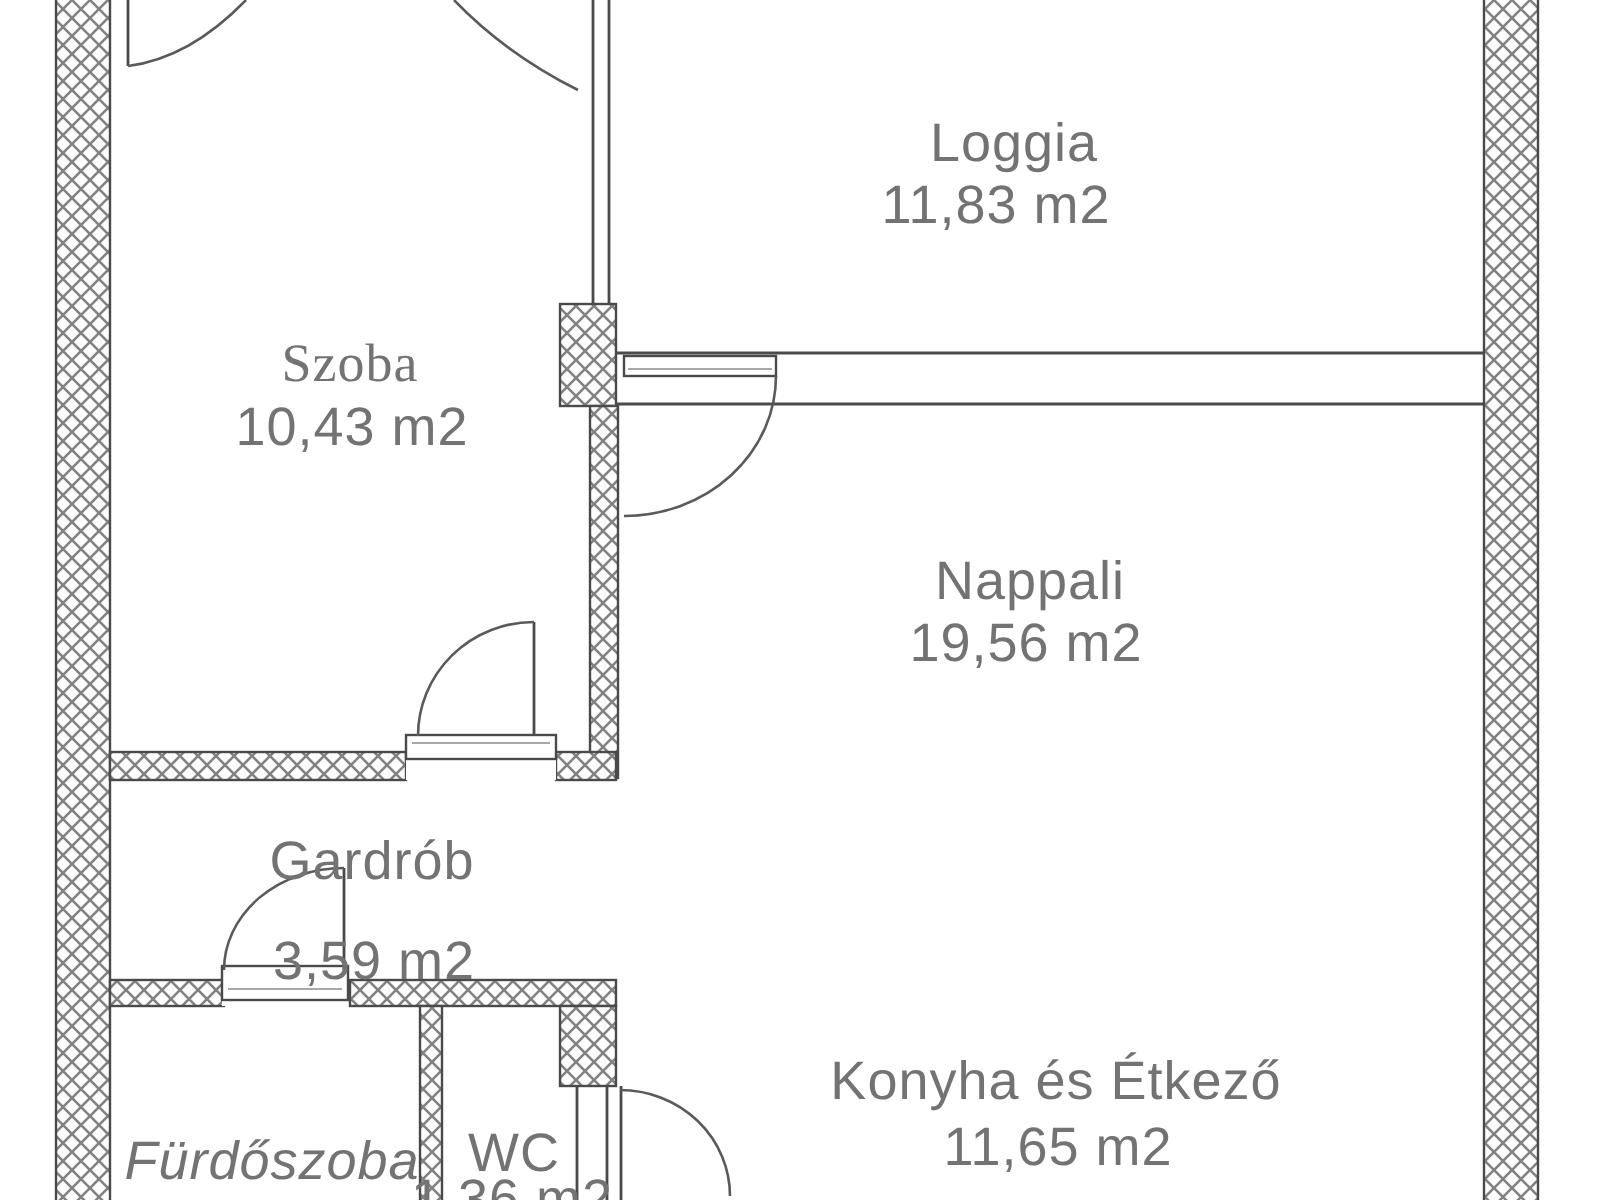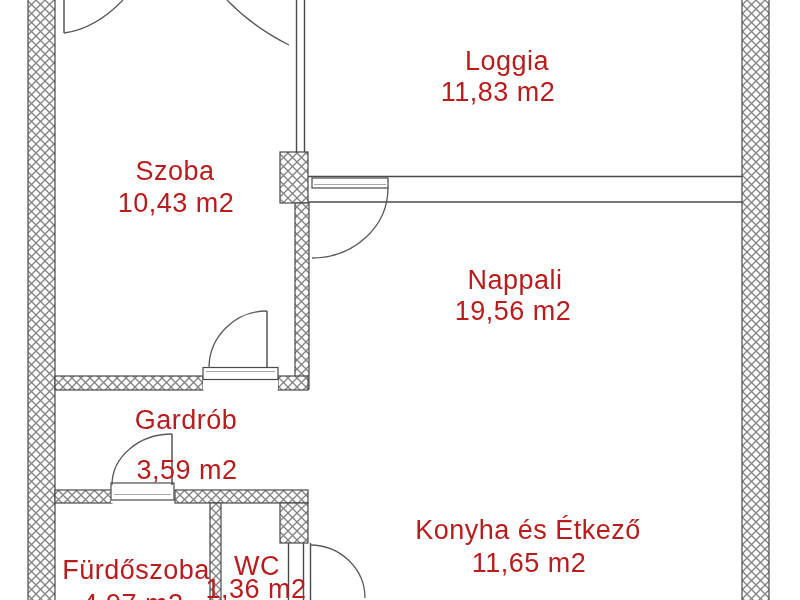--- a/index.html
+++ b/index.html
@@ -18,24 +18,25 @@
   .plan-viewport svg {
     position: absolute;
     left: 0;
     top: 0;
   }
   .label {
     position: absolute;
     transform: translate(-50%, -50%);
     font-size: 27px;
     font-weight: 500;
-    color: #b91c1c;
+    color: #737373;
     white-space: nowrap;
     letter-spacing: 0.5px;
     text-align: center;
+    margin-top: 11px;
   }
 </style>
 </head>
 <body>
 
 <div class="plan-viewport">
 
   <svg width="800" height="600" viewBox="0 0 800 600">
     <defs>
       <pattern id="hatch" width="9" height="9" patternUnits="userSpaceOnUse">
@@ -89,34 +90,34 @@
     <g stroke="#5a5a5a" stroke-width="1.3" fill="none">
       <path d="M 64 33 Q 95 29 123 0"></path>
       <path d="M 227 0 Q 253 27 289 45"></path>
       <path d="M 388 188 A 76 70 0 0 1 312 258"></path>
       <path d="M 267 311 A 58 57 0 0 0 209 368"></path>
       <path d="M 172 434 A 60 51 0 0 0 112 485"></path>
       <path d="M 310 545 A 55 53 0 0 1 365 598"></path>
     </g>
   </svg>
 
-  <div class="label" style="left:175px; top:171px;">Szoba</div>
+  <div class="label" style="left:175px; top:171px;font-family:Liberation Serif, serif;">Szoba</div>
   <div class="label" style="left:176px; top:203px;">10,43 m2</div>
 
   <div class="label" style="left:507px; top:61px;">Loggia</div>
   <div class="label" style="left:498px; top:92px;">11,83 m2</div>
 
   <div class="label" style="left:515px; top:280px;">Nappali</div>
   <div class="label" style="left:513px; top:311px;">19,56 m2</div>
 
   <div class="label" style="left:186px; top:420px;">Gardrób</div>
   <div class="label" style="left:187px; top:470px;">3,59 m2</div>
 
   <div class="label" style="left:528px; top:530px;">Konyha és Étkező</div>
   <div class="label" style="left:529px; top:563px;">11,65 m2</div>
 
-  <div class="label" style="left:136px; top:570px;">Fürdőszoba</div>
+  <div class="label" style="left:136px; top:570px;font-style:italic;">Fürdőszoba</div>
   <div class="label" style="left:133px; top:604px;">4,97 m2</div>
 
   <div class="label" style="left:257px; top:566px;">WC</div>
   <div class="label" style="left:256px; top:589px;">1,36 m2</div>
 
 </div>
 
 </body></html>

